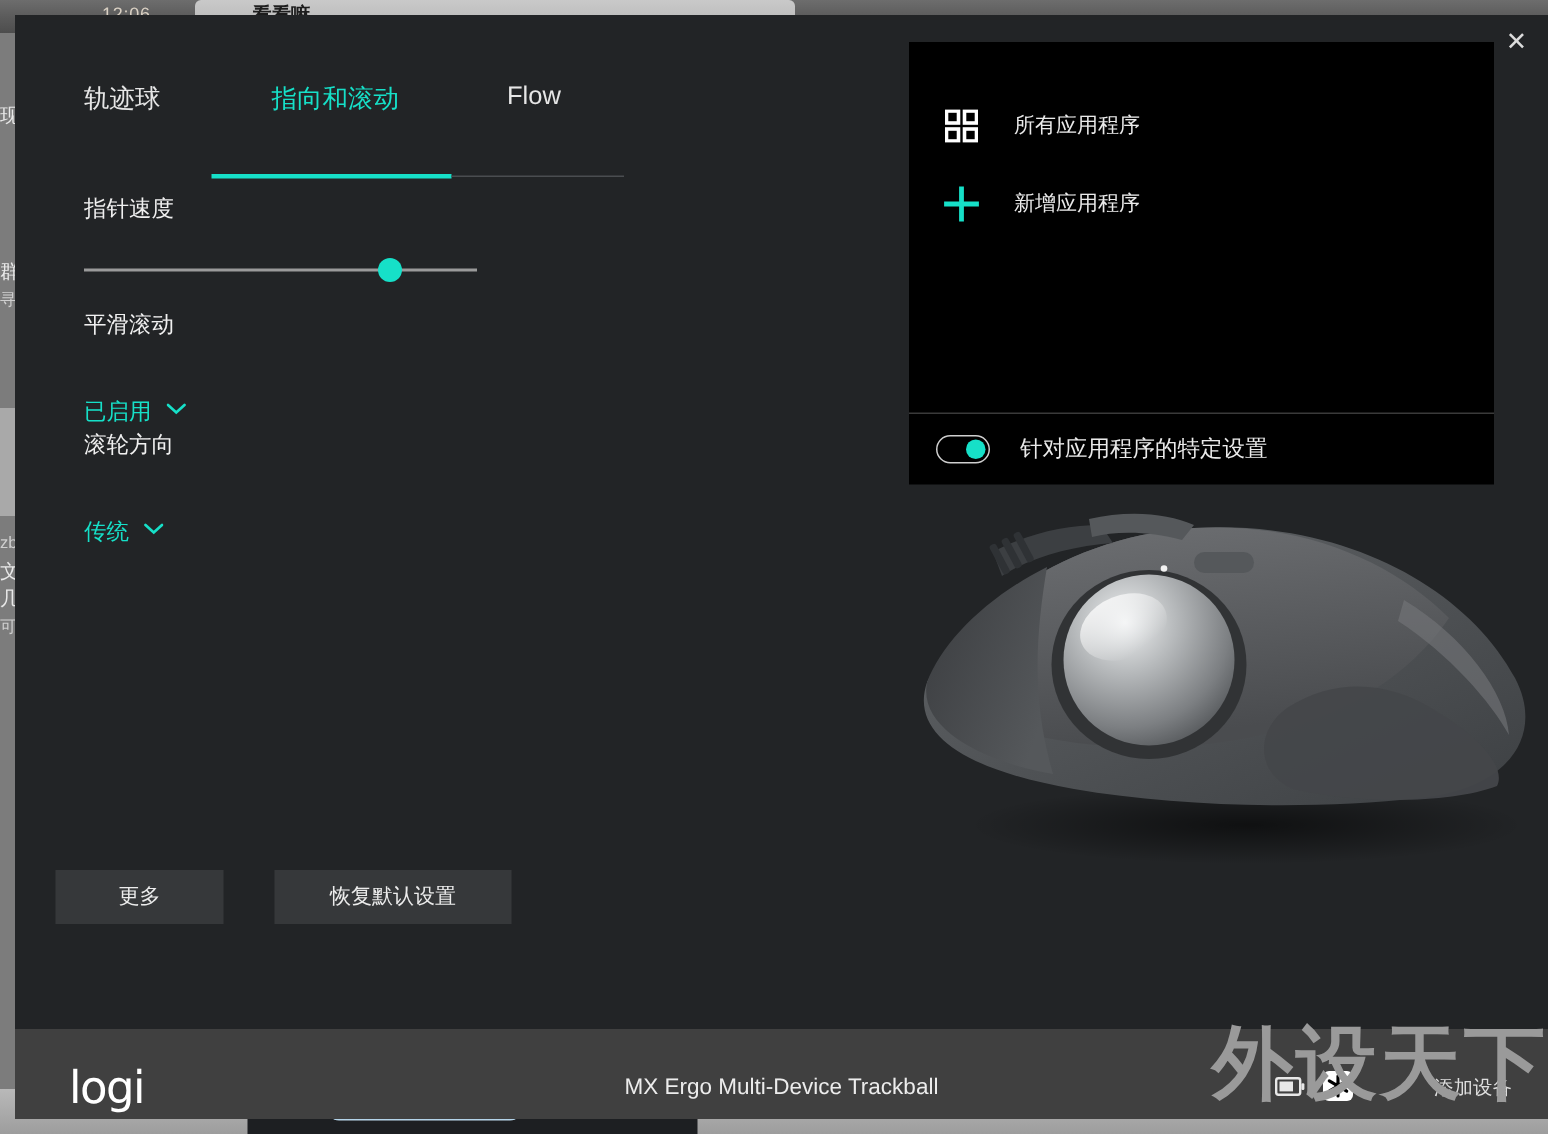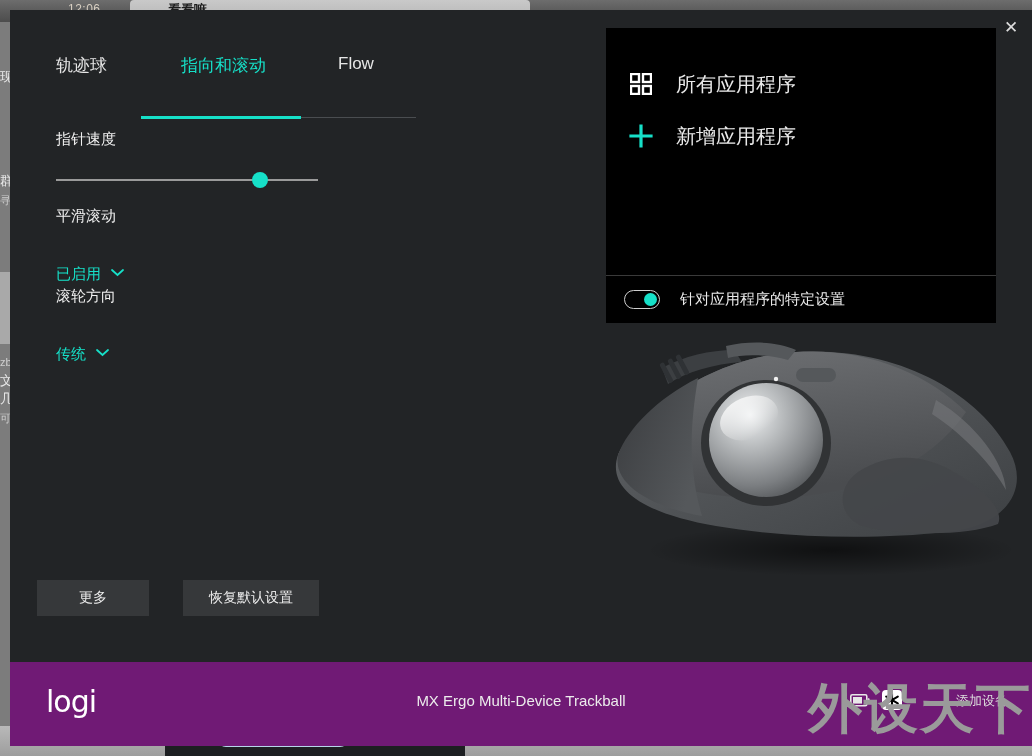--- a/index.html
+++ b/index.html
@@ -139,21 +139,21 @@
     background: #000;
   }
   .popup-item {
     position: absolute; left: 0; width: 100%; height: 48px;
     display: flex; align-items: center; cursor: pointer;
   }
   .popup-item .pi-icon {
     width: 26px; height: 26px; margin-left: 22px; margin-right: 22px;
     display: flex; align-items: center; justify-content: center;
   }
-  .popup-item .pi-label { color: #eaeaea; font-size: 20px; }
+  .popup-item .pi-label { color: #eaeaea; font-size: 14px; }
   .popup-divider {
     position: absolute; left: 0; bottom: 47px; width: 100%; height: 1px;
     background: #3a3a3a;
   }
   .popup-toggle-row {
     position: absolute; left: 0; bottom: 0; width: 100%; height: 47px;
     display: flex; align-items: center;
   }
   .toggle {
     margin-left: 18px; margin-right: 20px;
@@ -163,22 +163,22 @@
   }
   .toggle .knob {
     position: absolute; top: 2px; right: 2px;
     width: 13px; height: 13px; border-radius: 50%;
     background: #16e0c8;
   }
   .toggle-label { color: #eaeaea; font-size: 15px; }
 
   
   .footer {
-    position: absolute; left: 0; bottom: 0; width: 100%; height: 84px;
-    background: #701a75;
+    position: absolute; left: 0; bottom: 0; width: 100%; height: 60px;
+    background: #404040;
   }
   .logo {
     position: absolute; left: 36px; top: 22px;
     font-size: 30px; color: #fff; letter-spacing: -1px;
     font-family: "DejaVu Sans", sans-serif;
   }
   .device-name {
     position: absolute; left: 0; top: 30px; width: 100%;
     text-align: center; color: #ececec; font-size: 15px;
   }
@@ -268,21 +268,21 @@
     <div class="setting-value" style="left:46px; top:298px">
       <span>传统</span>
       <span class="chev">
         <svg width="13" height="9" viewBox="0 0 13 9">
             <path d="M1 2 L6.5 7 L12 2" stroke="#16e0c8" stroke-width="1.8" fill="none" stroke-linecap="round"></path>
           </svg>
       </span>
     </div>
 
     <button class="btn" style="left:27px; top:570px; width:112px">更多</button>
-    <button class="btn" style="left:173px; top:570px; width:136px">恢复默认设置</button>
+    <button class="btn" style="left:173px; top:570px; width:158px">恢复默认设置</button>
 
     <div class="device">
       <svg width="430" height="250" viewBox="0 0 430 250">
         <defs>
           <linearGradient id="bodyTop" x1="0" y1="0" x2="0.3" y2="1">
             <stop offset="0" stop-color="#6f7174"></stop>
             <stop offset="1" stop-color="#4a4c4f"></stop>
           </linearGradient>
           <linearGradient id="bodyRight" x1="0" y1="0" x2="1" y2="1">
             <stop offset="0" stop-color="#636669"></stop>

